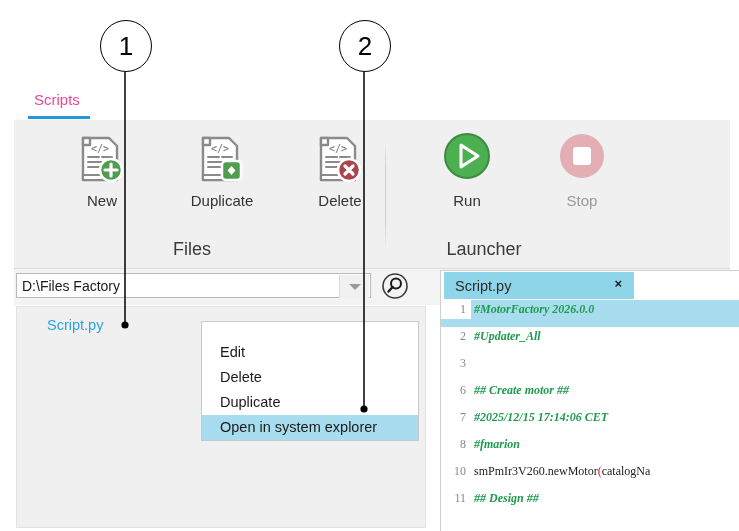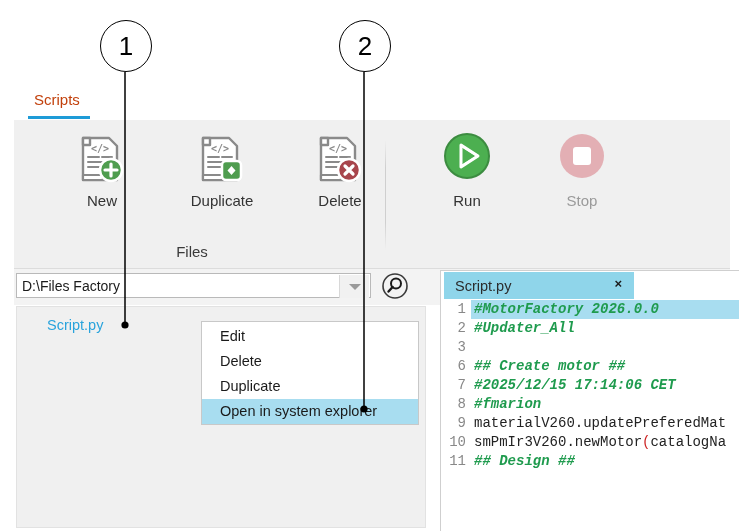--- a/index.html
+++ b/index.html
@@ -51,21 +51,21 @@
   .tabstrip {
     position: absolute; left: 0; top: 0;
     height: 34px; width: 100%;
     background: #ffffff;
   }
   .tab {
     position: absolute;
     left: 10px; top: 2px;
     padding: 3px 10px 4px 10px;
     font-size: 15px;
-    color: #c2410c;
+    color: #ec4899;
     background: transparent;
     cursor: default;
   }
   .tab-underline {
     position: absolute;
     left: 14px; top: 30px;
     width: 62px; height: 3px;
     background: #1e9bd7;
   }
 
@@ -87,21 +87,21 @@
     top: 20px;
     width: 1px; height: 110px;
     background: linear-gradient(to bottom, #f0f0f0, #cfcfcf 25%, #cfcfcf 75%, #f0f0f0);
   }
   #sep1 { left: 371px; }
 
   .group-label {
     position: absolute;
     bottom: 6px; left: 0; width: 100%;
     text-align: center;
-    font-size: 15px;
+    font-size: 18px;
     color: #3a3a3a;
   }
   #group-files .group-label { left: 20px; width: 300px; }
   #group-launcher .group-label { left: 0px; width: 180px; }
 
   .btn {
     position: absolute;
     top: 10px;
     width: 96px; height: 96px;
     display: flex;
@@ -189,21 +189,21 @@
 
   
   .ctxmenu {
     position: absolute;
     left: 201px; top: 321px;
     width: 218px;
     background: #ffffff;
     border: 1px solid #c8c8c8;
     box-sizing: border-box;
     z-index: 30;
-    padding: 2px 0 0 0;
+    padding: 18px 0 0 0;
   }
   .ctxitem {
     height: 25px;
     line-height: 25px;
     padding-left: 18px;
     font-size: 14.5px;
     color: #1a1a1a;
     cursor: default;
   }
   .ctxitem.selected { background: #a8ddf0; }
@@ -248,24 +248,24 @@
   }
   .code-area {
     position: absolute;
     left: 0; top: 29px;
     width: 100%; bottom: 0;
     overflow: hidden;
     background: #ffffff;
   }
   .code-line {
     position: relative;
-    height: 19px;
+    height: 27px;
     white-space: pre;
-    font-family: Liberation Mono, monospace;
-    font-size: 14px;
+    font-family: Liberation Serif, serif;
+    font-size: 12px;
     line-height: 18.6px;
   }
   .code-line.hl { background: #a8ddf0; }
   .gutter {
     display: inline-block;
     width: 30px;
     text-align: right;
     padding-right: 5px;
     color: #888888;
     background: #ffffff;
@@ -381,20 +381,21 @@
         <div class="btn disabled" id="btn-stop">
           <div class="icon-box">
             <svg width="58" height="56" viewBox="0 0 58 56">
               <circle cx="29" cy="26" r="22" fill="#e3afb4"></circle>
               <rect x="20" y="17" width="18" height="18" rx="3" fill="#ffffff"></rect>
             </svg>
           </div>
           <span class="lbl">Stop</span>
         </div>
 
+        <div class="group-label">Launcher</div>
       </div>
 
     </div>
   </div>
 
   <div class="pathbar-row">
     <div class="path-input">
       <span class="path-text">D:\Files Factory</span>
       <span class="path-caret">
           <i></i>
@@ -429,21 +430,20 @@
       <span class="close">×</span>
     </div>
   </div>
   <div class="code-area" id="code-area">
       <div class="code-line hl"><span class="gutter">1</span><span class="codetext"><span class="cm">#MotorFactory 2026.0.0</span></span></div>
       <div class="code-line"><span class="gutter">2</span><span class="codetext"><span class="cm">#Updater_All</span></span></div>
       <div class="code-line"><span class="gutter">3</span><span class="codetext"><span class="pl"></span></span></div>
       <div class="code-line"><span class="gutter">6</span><span class="codetext"><span class="cm">## Create motor ##</span></span></div>
       <div class="code-line"><span class="gutter">7</span><span class="codetext"><span class="cm">#2025/12/15 17:14:06 CET</span></span></div>
       <div class="code-line"><span class="gutter">8</span><span class="codetext"><span class="cm">#fmarion</span></span></div>
-      <div class="code-line"><span class="gutter">9</span><span class="codetext"><span class="pl">materialV260.updatePreferedMat</span></span></div>
       <div class="code-line"><span class="gutter">10</span><span class="codetext"><span class="pl">smPmIr3V260.newMotor</span><span class="pn">(</span><span class="pl">catalogNa</span></span></div>
       <div class="code-line"><span class="gutter">11</span><span class="codetext"><span class="cm">## Design ##</span></span></div>
     </div>
 </div>
 
 <div class="callout-layer">
   <svg class="leader" width="739" height="531">
     <line x1="125" y1="72" x2="125" y2="325"></line>
     <circle cx="125" cy="325" r="3.6"></circle>
     <line x1="364" y1="72" x2="364" y2="409"></line>

